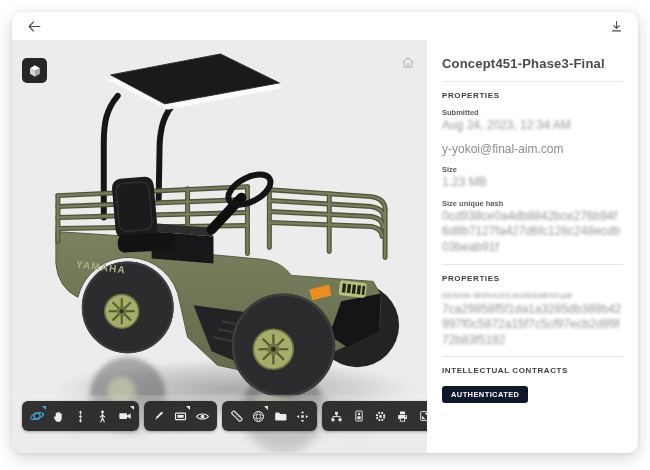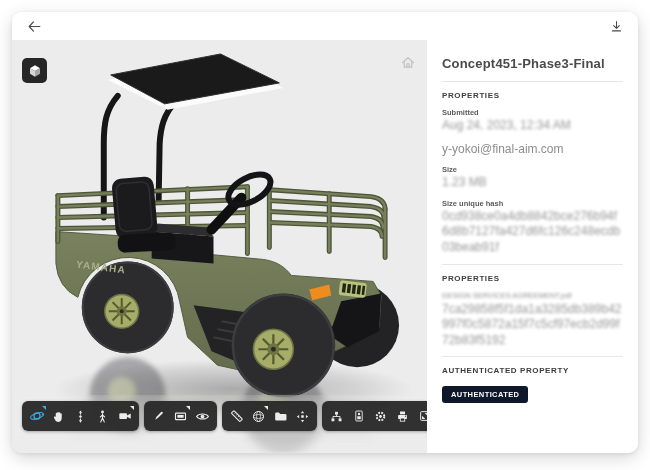--- a/index.html
+++ b/index.html
@@ -360,17 +360,17 @@
         <div class="f-value redacted">0cd938ce0a4db8842bce276b94f6d8b7127fa427d6fc126c248ecdb03beab91f</div>
       </div>
 
       <div class="divider"></div>
       <div class="sec-head">PROPERTIES</div>
       <div class="c-file redacted">DESIGN SERVICES AGREEMENT.pdf</div>
       <div class="f-value redacted">7ca29858f5f1da1a3285db389b42997f0c5872a15f7c5cf97ecb2d99f72b83f5192</div>
 
       <div class="gap8"></div>
       <div class="divider"></div>
-      <div class="sec-head">AUTHENTICATED PROPERTY</div>
+      <div class="sec-head">INTELLECTUAL CONTRACTS</div>
       <span class="badge">AUTHENTICATED</span>
     </div>
   </div>
 </div>
 
 </body></html>

